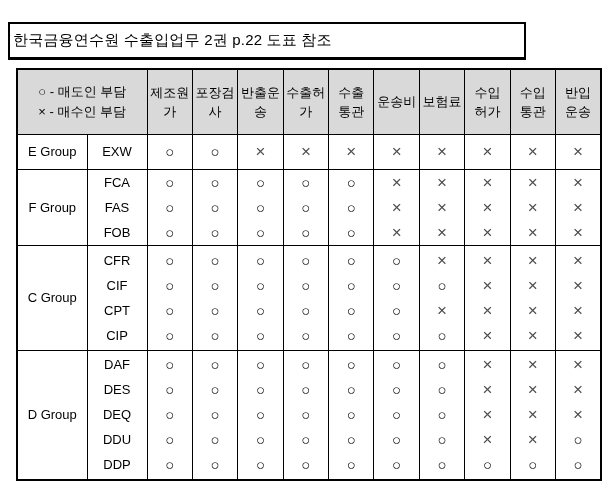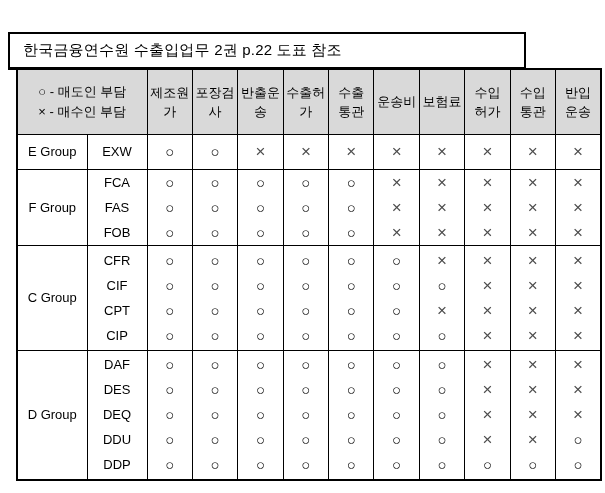--- a/index.html
+++ b/index.html
@@ -12,30 +12,30 @@
   .stage {
     position: relative;
     width: 605px;
     height: 493px;
     background: #ffffff;
     overflow: hidden;
   }
   .title-box {
     position: absolute;
     left: 8px;
-    top: 32px;
+    top: 22px;
     width: 518px;
     height: 38px;
     box-sizing: border-box;
     border: 2px solid #000;
     border-bottom-width: 3px;
     background: #ffffff;
     display: flex;
     align-items: center;
-    padding-left: 13px;
+    padding-left: 3px;
     font-size: 15px;
     letter-spacing: 0.2px;
     white-space: nowrap;
   }
   table.tbl {
     position: absolute;
     left: 16px;
     top: 68px;
     width: 584px;
     border-collapse: collapse;

